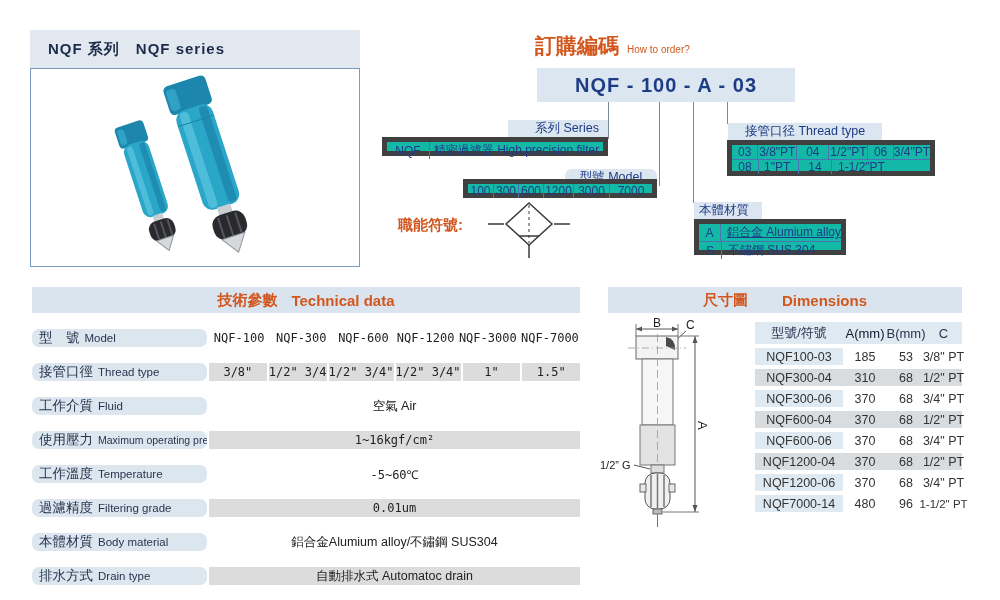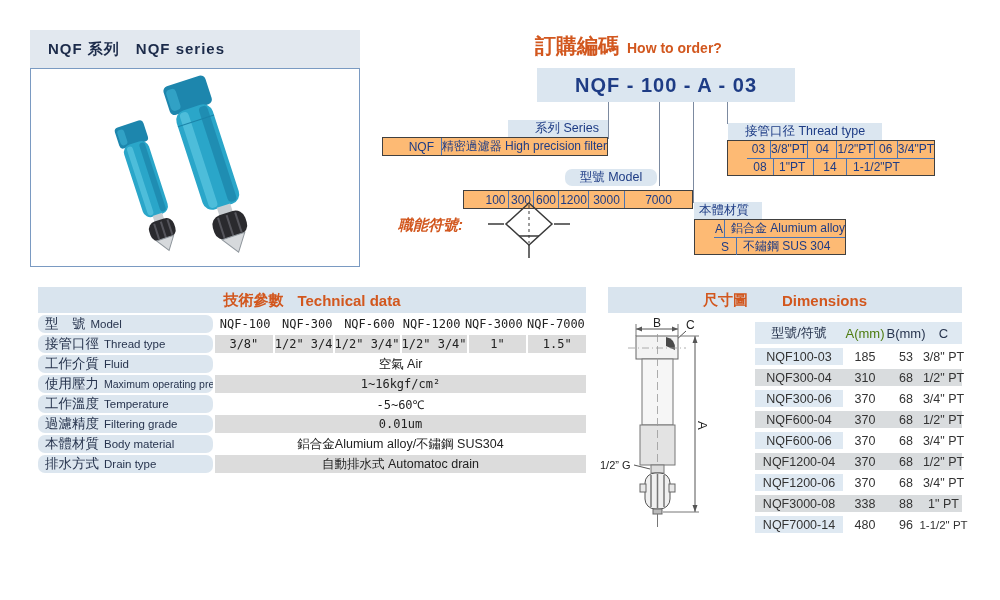--- a/index.html
+++ b/index.html
@@ -15,39 +15,39 @@
   
   .series-band { left:30px; top:30px; width:330px; height:38px; background:#e2e8ef;
     display:flex; align-items:center; padding-left:18px; font-size:15px; font-weight:bold;
     color:#1c2b4a; letter-spacing:1px; }
   .photo-box { left:30px; top:68px; width:330px; height:199px; background:#fff;
     border:1px solid #7a9ac2; }
 
   
   .order-title { left:535px; top:32px; display:flex; align-items:baseline; gap:8px; }
   .order-title .zh { font-size:21px; font-weight:bold; }
-  .order-title .en { font-size:14px; font-weight:bold; }
+  .order-title .en { font-size:10px; font-weight:normal; }
   .code-box { left:537px; top:68px; width:258px; height:34px; background:#dbe6f0;
     display:flex; align-items:center; justify-content:center;
     font-size:20px; font-weight:bold; color:#1e3c85; letter-spacing:1px; }
   .vline { position:absolute; width:1px; background:#7c8aa0; }
 
   .lbl { position:absolute; background:#dbe6f0; color:#1e3c85; font-size:12.5px;
     display:flex; align-items:center; justify-content:center; }
   .otable { position:absolute; display:flex; flex-direction:column;
-    border:1px solid #404040; background:#fdba74; color:#1e3c85; font-size:12px;padding-left:19px; }
+    border:5px solid #404040; background:#14b8a6; color:#1e3c85; font-size:12px; }
   .orow { display:flex; flex:1; }
   .orow + .orow { border-top:1px solid #4a74b4; }
   .oc { display:flex; align-items:center; justify-content:center; white-space:nowrap; }
   .oc + .oc { border-left:1px solid #4a74b4; }
   .oc.grow { flex:1; }
-  .symbol-label { left:398px; top:216px; font-size:15px; font-weight:bold;font-style:italic; }
+  .symbol-label { left:398px; top:216px; font-size:15px; font-weight:bold; }
 
   
-  .tech { left:38px; top:287px; width:548px; display:flex; flex-direction:column; row-gap:2px; }
+  .tech { left:32px; top:287px; width:548px; display:flex; flex-direction:column; row-gap:16px; }
   .tech-header { height:26px; background:#d9e4ee; display:flex; align-items:center;
     justify-content:center; gap:14px; font-size:15px; font-weight:bold; }
   .trow { display:flex; height:18px; column-gap:2px; }
   .tlabel { width:175px; background:#dce6ef; display:flex; align-items:center;
     padding-left:7px; gap:5px; color:#27344e; white-space:nowrap; overflow:hidden;border-radius:7px; }
   .tlabel .zh { font-size:13.5px; }
   .tlabel .en { font-size:11.5px; }
   .tvals { flex:1; display:flex; column-gap:2px; }
   .tcell { flex:1; display:flex; align-items:center; justify-content:center;
     font-size:12px; color:#222; white-space:nowrap; }
@@ -122,21 +122,21 @@
 
   <div class="lbl" style="left:508px;top:120px;width:100px;height:17px;padding-left:18px;">系列 Series</div>
   <div class="otable" style="left:382px;top:137px;width:226px;height:19px;">
     <div class="orow">
       <div class="oc" style="width:42px;">NQF</div>
       <div class="oc grow">精密過濾器 High precision filter</div>
     </div>
   </div>
 
   <div class="lbl" style="left:565px;top:169px;width:92px;height:17px;border-radius:7px;">型號 Model</div>
-  <div class="otable" style="left:463px;top:190px;width:230px;height:19px;text-align:right;">
+  <div class="otable" style="left:463px;top:179px;width:194px;height:19px;text-align:right;">
     <div class="orow">
       <div class="oc" style="width:25px;">100</div>
       <div class="oc" style="width:25px;">300</div>
       <div class="oc" style="width:25px;">600</div>
       <div class="oc" style="width:30px;">1200</div>
       <div class="oc" style="width:36px;">3000</div>
       <div class="oc grow">7000</div>
     </div>
   </div>
 
@@ -155,21 +155,21 @@
       <div class="oc" style="width:40px;justify-content:flex-start;padding-left:5px;">1"PT</div>
       <div class="oc" style="width:33px;">14</div>
       <div class="oc grow" style="justify-content:flex-start;padding-left:6px;">1-1/2"PT</div>
     </div>
   </div>
 
   <div class="lbl" style="left:694px;top:202px;width:68px;height:17px;justify-content:flex-start;padding-left:5px;">本體材質</div>
   <div class="otable" style="left:694px;top:219px;width:152px;height:36px;">
     <div class="orow">
       <div class="oc" style="width:22px;">A</div>
-      <div class="oc grow" style="justify-content:flex-start;padding-left:6px;">鋁合金 Alumium alloy</div>
+      <div class="oc grow" style="justify-content:flex-start;padding-left:6px;text-decoration:underline;">鋁合金 Alumium alloy</div>
     </div>
     <div class="orow">
       <div class="oc" style="width:22px;">S</div>
       <div class="oc grow" style="justify-content:flex-start;padding-left:6px;">不鏽鋼 SUS 304</div>
     </div>
   </div>
 
   <div class="abs symbol-label orange">職能符號:</div>
   <svg class="abs" style="left:482px;top:198px;" width="95" height="64" viewBox="0 0 95 64">
     <polygon points="47,5 70,26 47,47 24,26" fill="none" stroke="#3a3a3a" stroke-width="1.5"></polygon>
@@ -307,21 +307,21 @@
     <polygon points="97,20 94.5,27 99.5,27" fill="#555"></polygon>
     <polygon points="97,196 94.5,189 99.5,189" fill="#555"></polygon>
     <line x1="82" y1="20" x2="101" y2="20" stroke="#777" stroke-width="1"></line>
     <line x1="65" y1="196" x2="101" y2="196" stroke="#777" stroke-width="1"></line>
     <text x="101" y="112" font-size="13" fill="#222" font-family="Liberation Sans,sans-serif" transform="rotate(90 104 108)">A</text>
   </svg>
 
   <div class="abs dtable">
     <div class="drow head">
       <div class="dc c1" style="font-size:13px;color:#27344e;">型號/符號</div>
-      <div class="dc c2" style="font-size:13px;color:#4d7c0f;">A(mm)</div>
+      <div class="dc c2" style="font-size:13px;color:#0f172a;">A(mm)</div>
       <div class="dc c3" style="font-size:13px;color:#27344e;">B(mm)</div>
       <div class="dc c4" style="font-size:13px;color:#27344e;">C</div>
     </div>
     <div class="drow odd">
       <div class="dc c1">NQF100-03</div>
       <div class="dc c2">185</div>
       <div class="dc c3">53</div>
       <div class="dc c4">3/8" PT</div>
     </div>
     <div class="drow even">
@@ -353,26 +353,20 @@
       <div class="dc c2">370</div>
       <div class="dc c3">68</div>
       <div class="dc c4">1/2" PT</div>
     </div>
     <div class="drow odd">
       <div class="dc c1">NQF1200-06</div>
       <div class="dc c2">370</div>
       <div class="dc c3">68</div>
       <div class="dc c4">3/4" PT</div>
     </div>
-    <div class="drow even">
-      <div class="dc c1">NQF3000-08</div>
-      <div class="dc c2">338</div>
-      <div class="dc c3">88</div>
-      <div class="dc c4">1" PT</div>
-    </div>
     <div class="drow odd">
       <div class="dc c1">NQF7000-14</div>
       <div class="dc c2">480</div>
       <div class="dc c3">96</div>
       <div class="dc c4" style="font-size:11.5px;">1-1/2" PT</div>
     </div>
   </div>
 
 </div>
 

